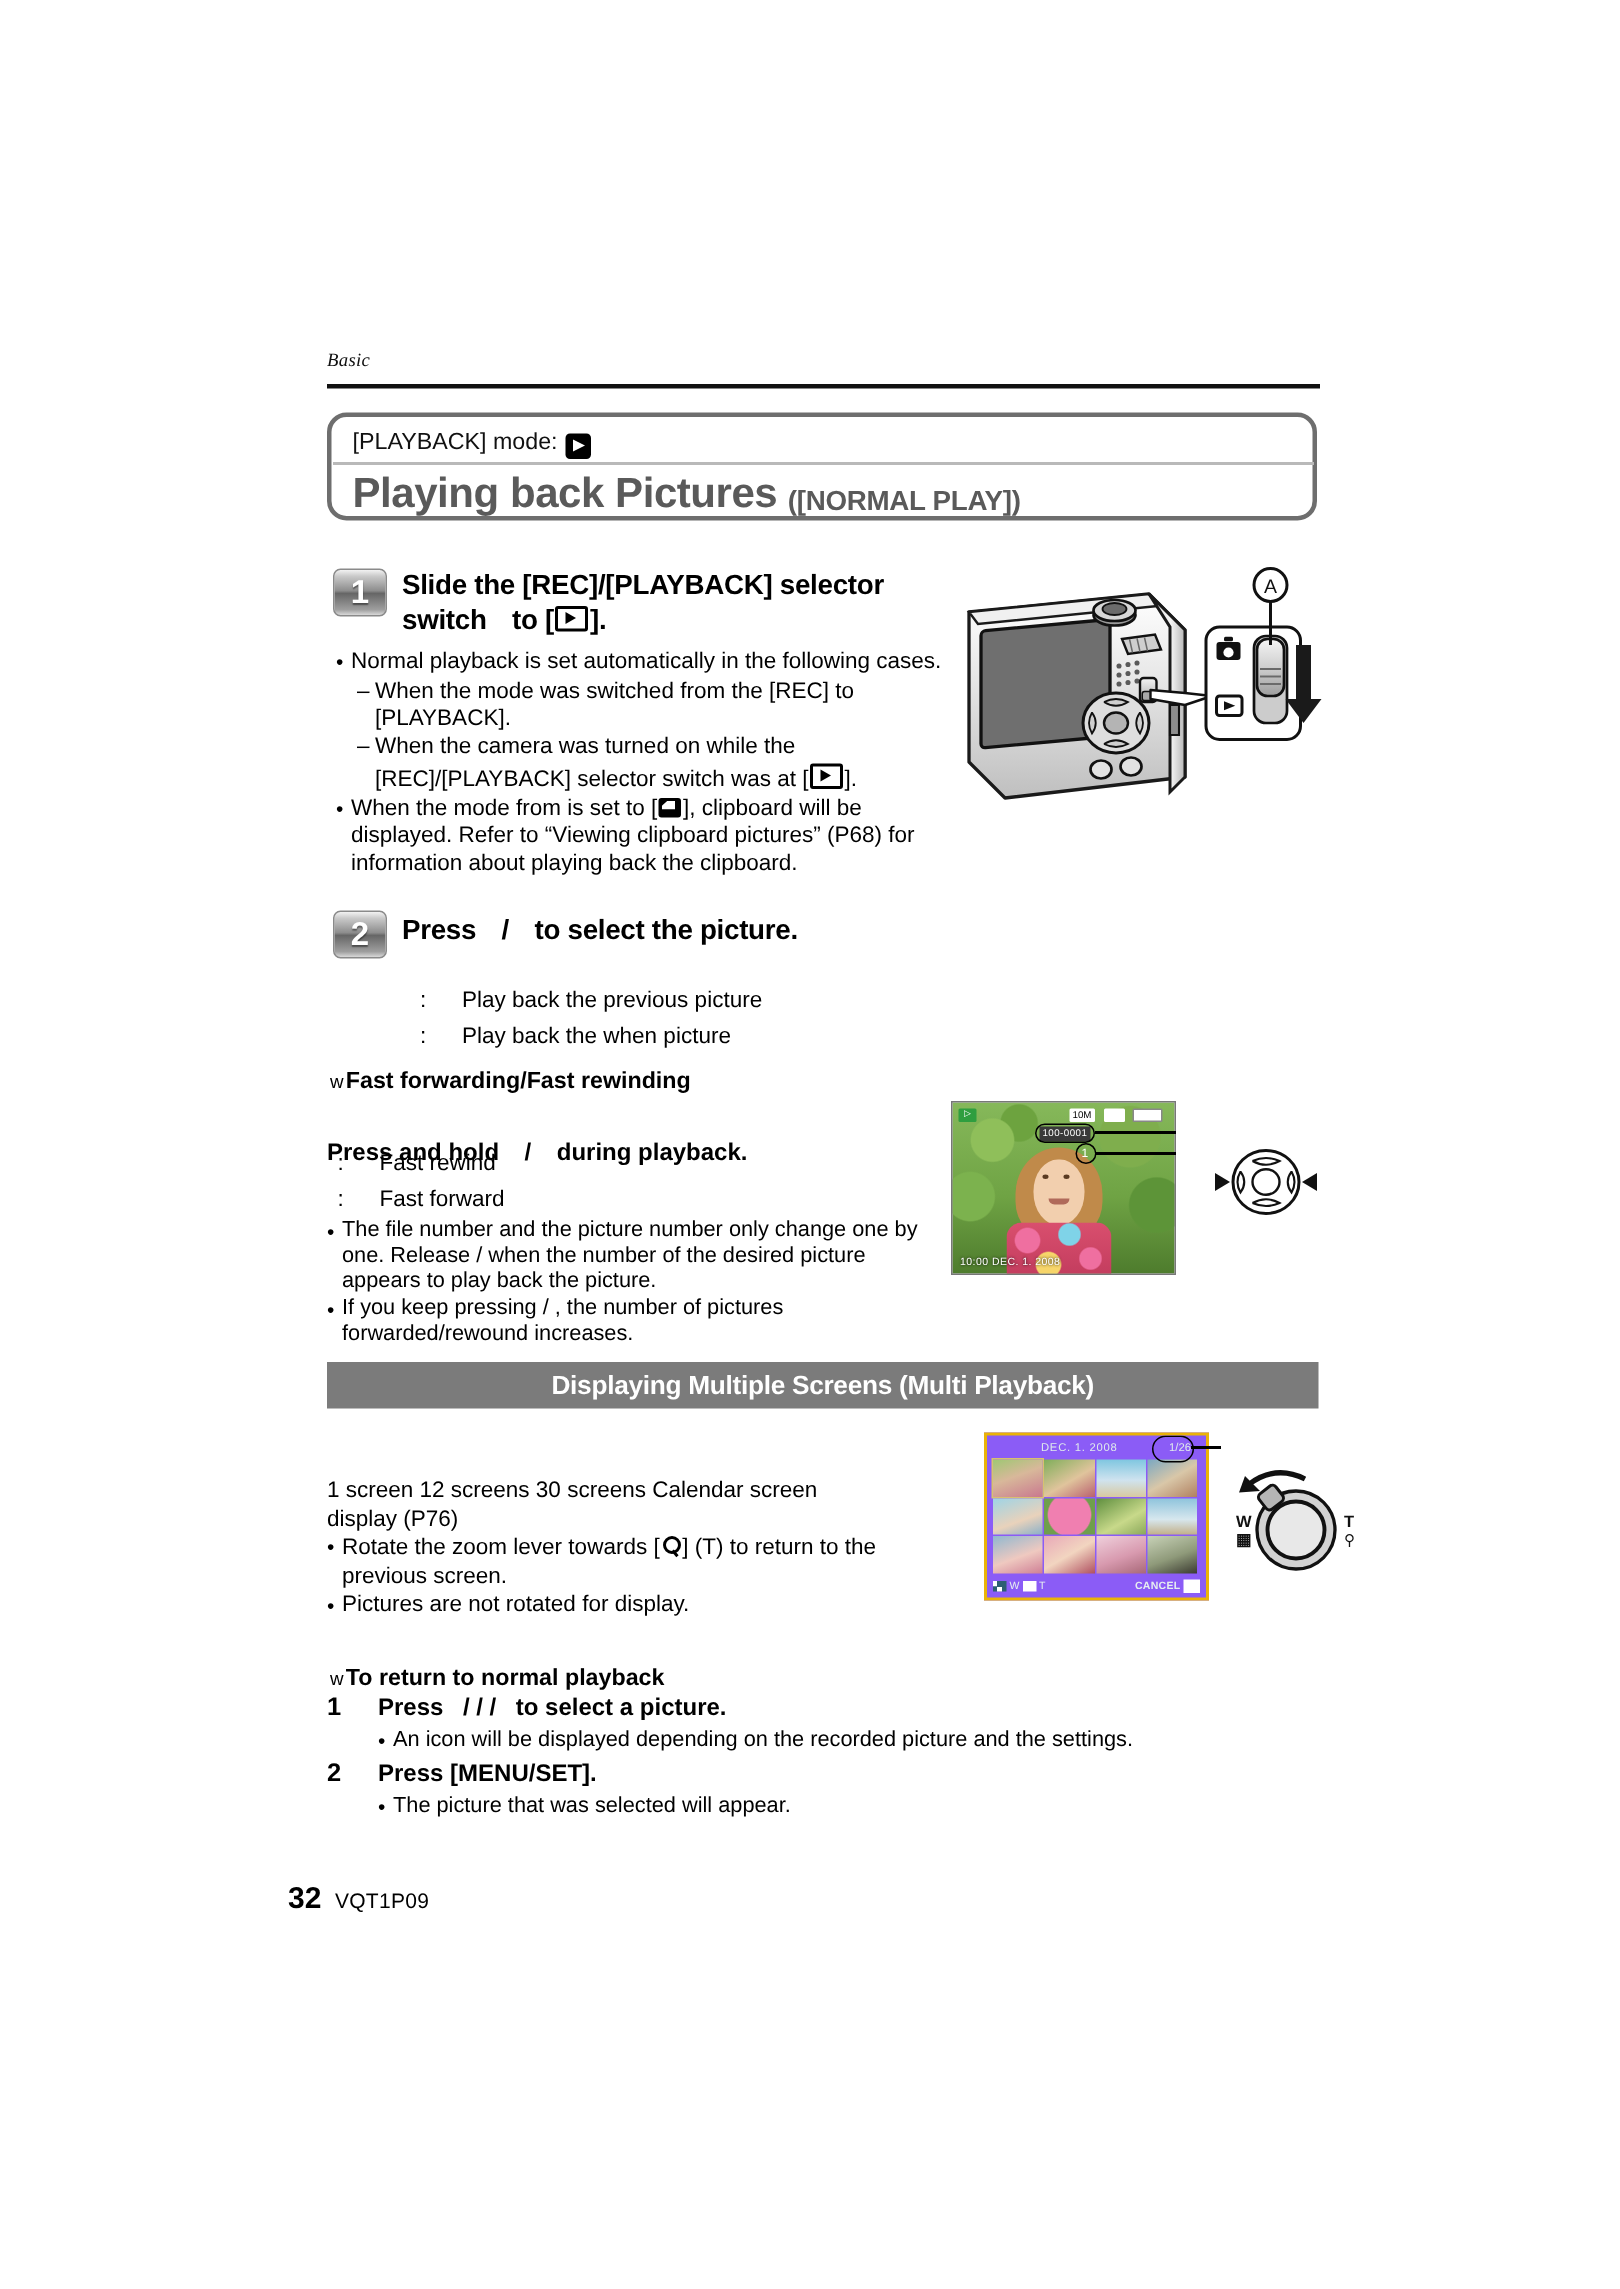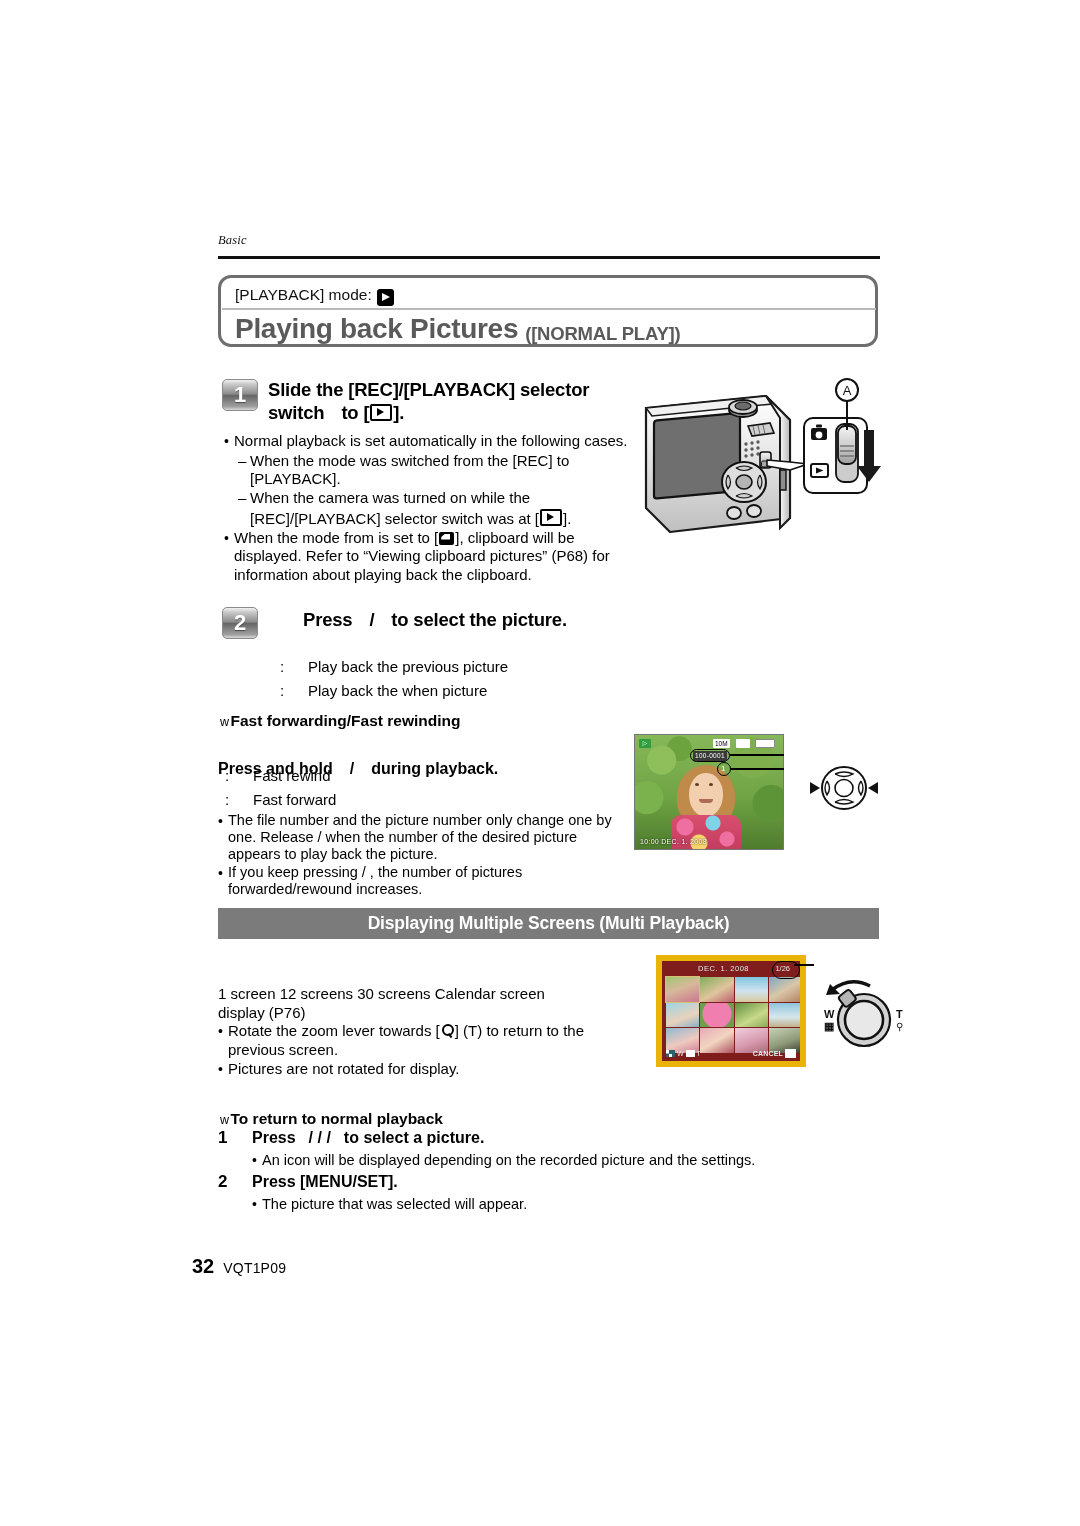--- a/index.html
+++ b/index.html
@@ -258,21 +258,20 @@
   
   #step2-badge { left: 222px; top: 607px; }
   .step2-head {
     position: absolute;
     left: 268px;
     top: 609px;
     font-size: 18.5px;
     font-weight: bold;
     white-space: nowrap;
     letter-spacing: -0.2px;
-    margin-left: 35px;
   }
   .arrow-gap { display: inline-block; width: 17px; }
   .arrow-gap-sm { display: inline-block; width: 13px; }
 
   .keylist {
     position: absolute;
     left: 280px;
     top: 655px;
     font-size: 15px;
     line-height: 24px;
@@ -532,22 +531,22 @@
 
   
   #cursor-illus { left: 808px; top: 760px; width: 72px; height: 56px; }
 
   
   #multi-illus { left: 656px; top: 955px; width: 150px; height: 112px; }
   .multi-screen {
     position: absolute;
     left: 0; top: 0;
     width: 150px; height: 112px;
-    background: #7f1d1d;
-    border: 6px solid #eab308;
+    background: #8b5cf6;
+    border: 2px solid #eab308;
     box-sizing: border-box;
     overflow: hidden;
   }
   .multi-date {
     position: absolute;
     left: 36px; top: 3px;
     color: #dfe9ec;
     font-size: 7.5px;
     letter-spacing: 0.5px;
   }

